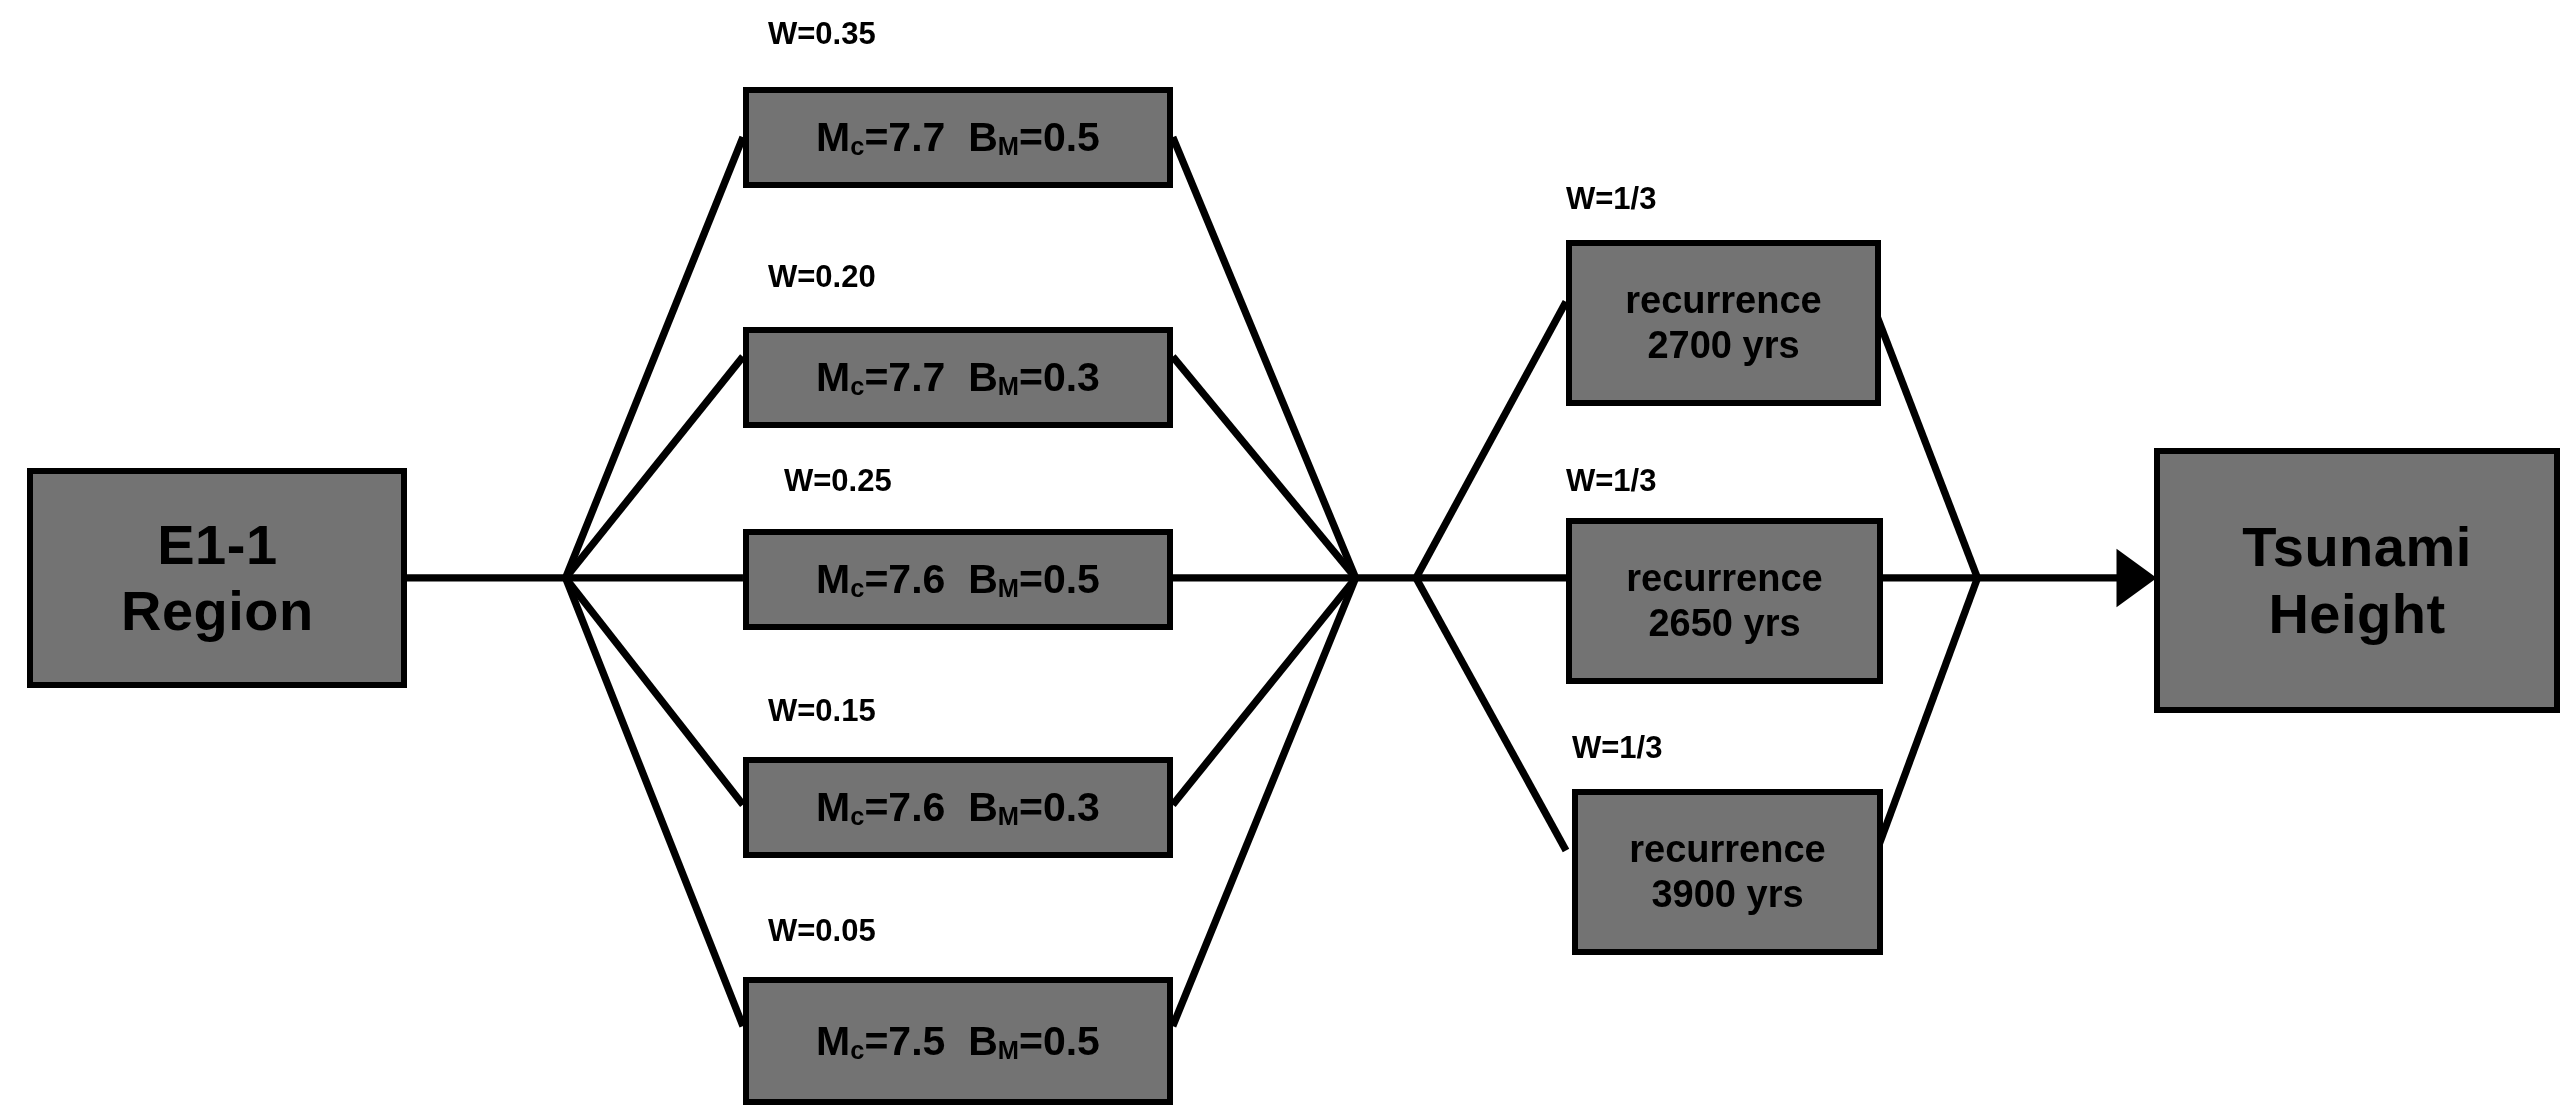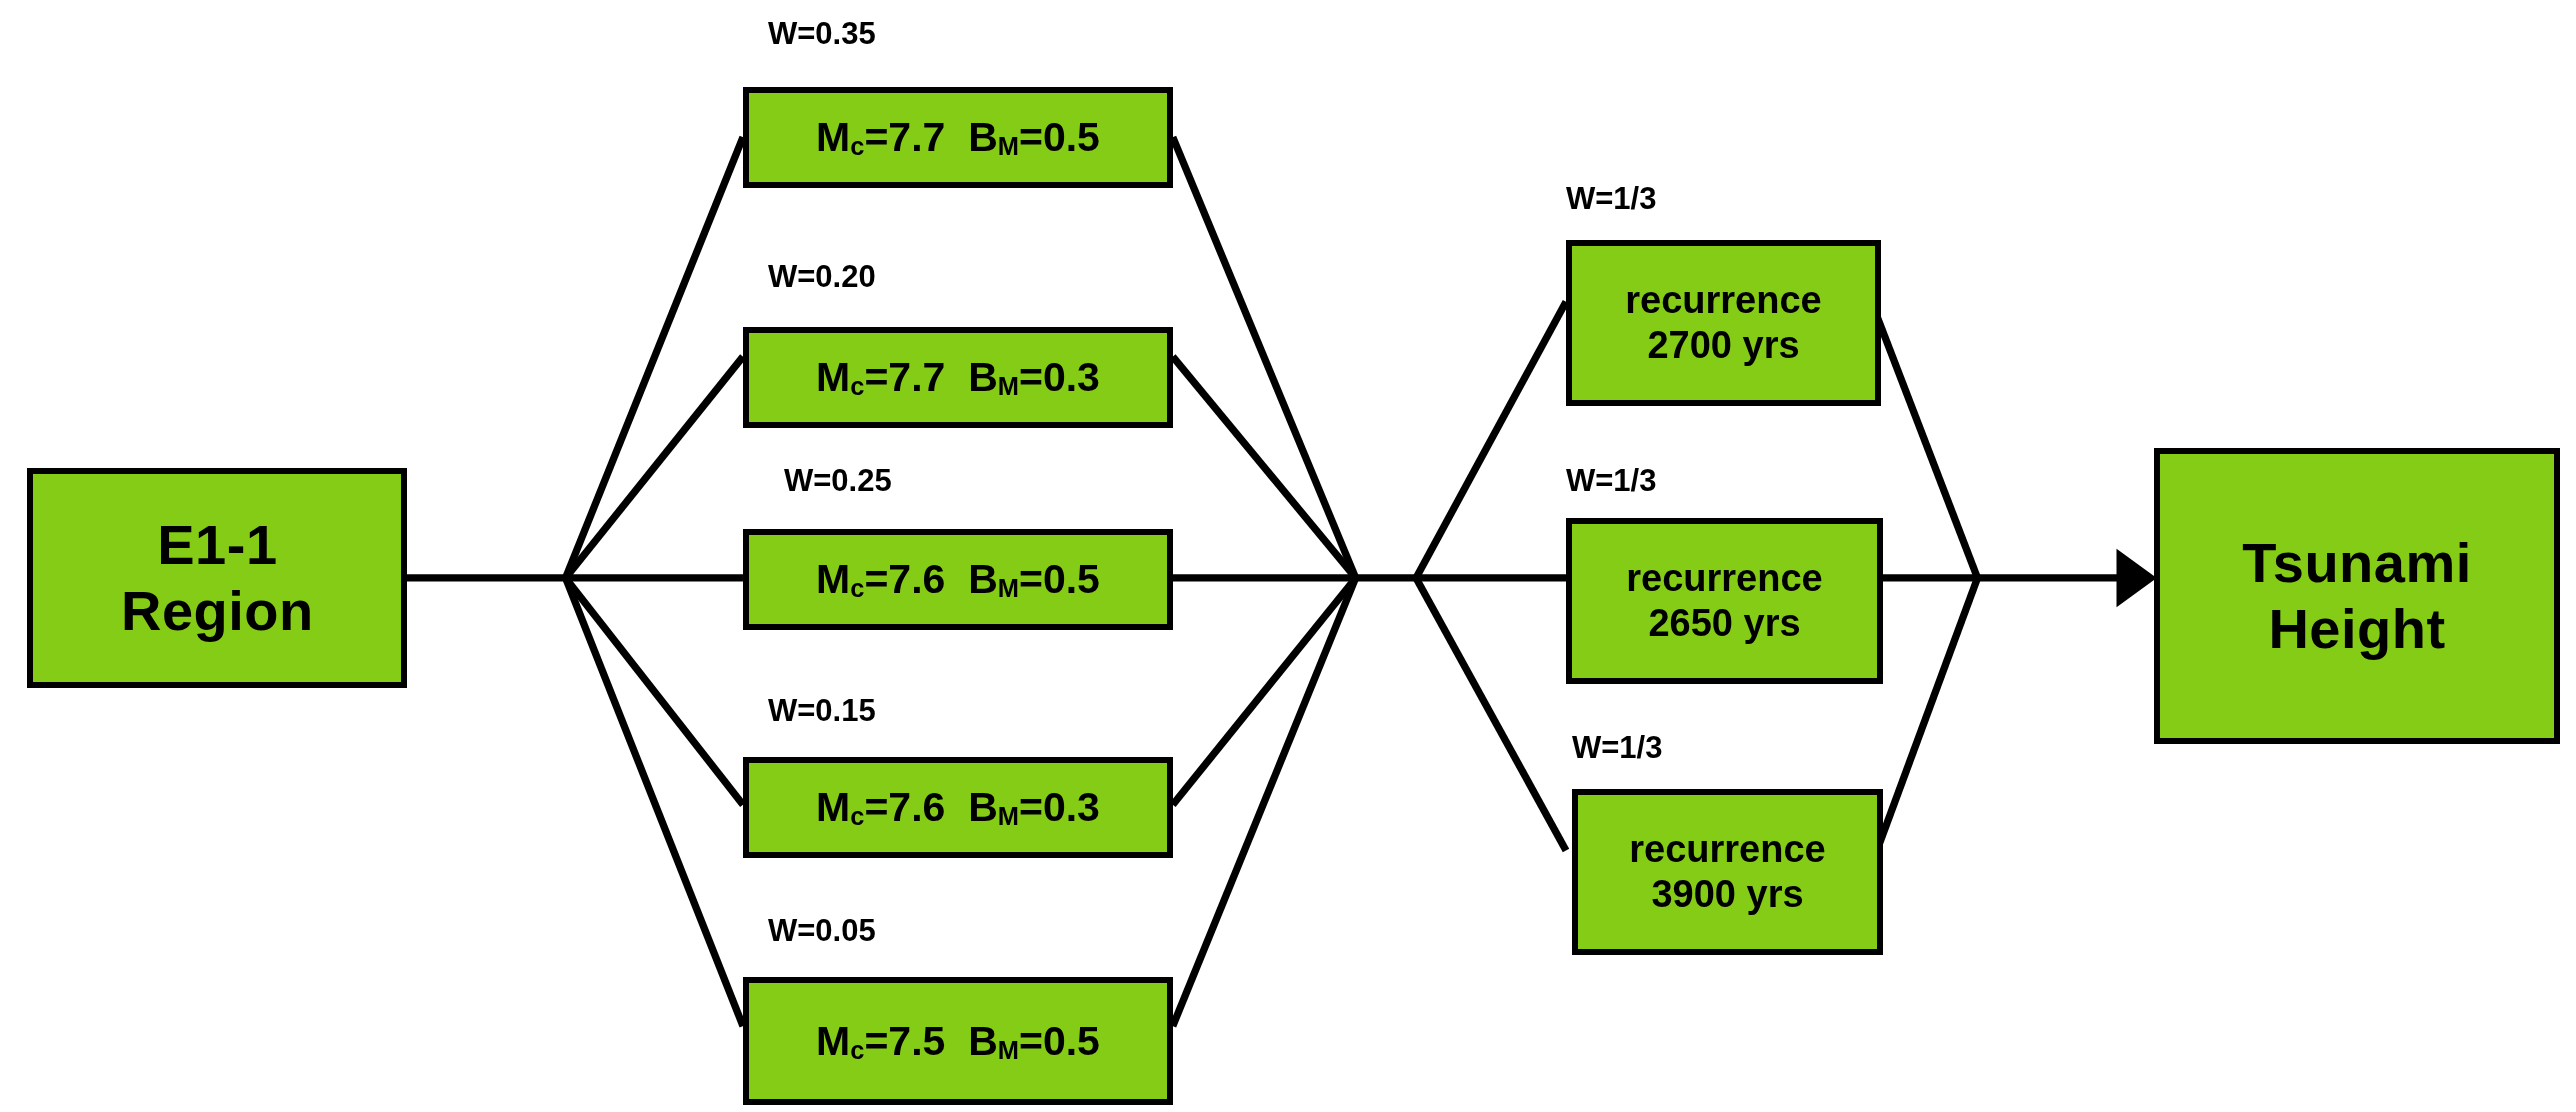--- a/index.html
+++ b/index.html
@@ -18,21 +18,21 @@
   svg.wires {
     position: absolute;
     top: 0;
     left: 0;
     width: 2576px;
     height: 1112px;
   }
   .node-box {
     position: absolute;
     box-sizing: border-box;
-    background: #84cc16;
+    background: #737373;
     border: 6.4px solid #000000;
     display: flex;
     flex-direction: column;
     align-items: center;
     justify-content: center;
     text-align: center;
     color: #000000;
     font-weight: bold;
     line-height: 1.18;
   }
@@ -143,19 +143,19 @@
     <span class="bline">recurrence</span>
     <span class="bline">2650 yrs</span>
   </div>
 
   <div class="weight-label" style="left:1572px; top:732px;">W=1/3</div>
   <div class="node-box recurrence-box" style="left:1572px; top:789px; width:311px; height:166px;">
     <span class="bline">recurrence</span>
     <span class="bline">3900 yrs</span>
   </div>
 
-  <div class="node-box terminal-box" style="left:2154px; top:448px; width:406px; height:296px;">
+  <div class="node-box terminal-box" style="left:2154px; top:448px; width:406px; height:265px;">
     <span class="bline">Tsunami</span>
     <span class="bline">Height</span>
   </div>
 
 </div>
 
 
 </body></html>

